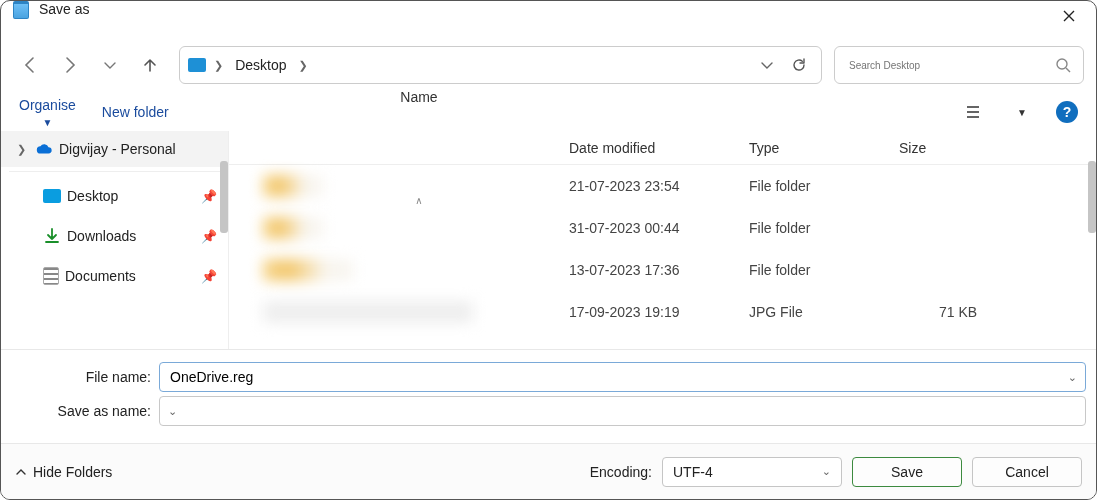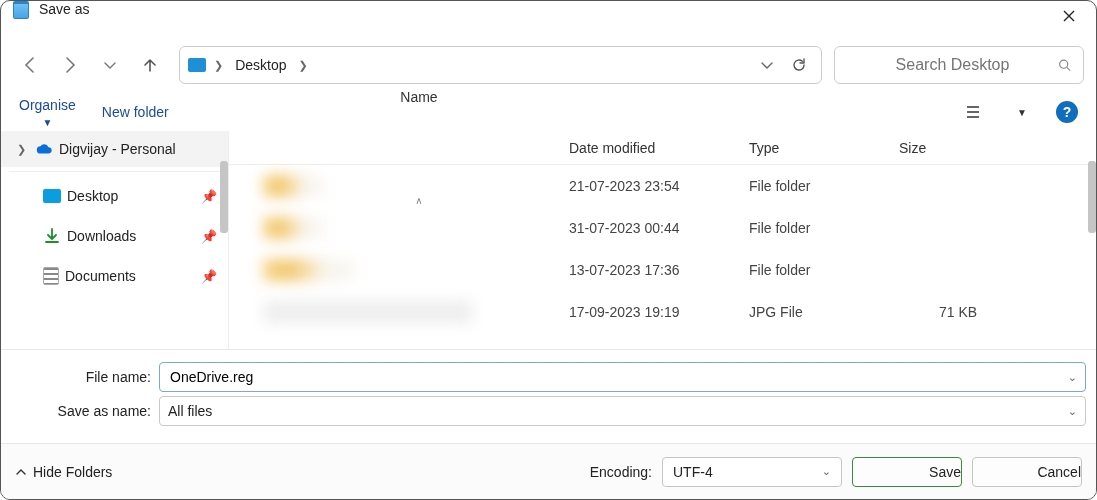--- a/index.html
+++ b/index.html
@@ -90,21 +90,21 @@
   .searchbar {
     width: 250px; height: 38px;
     border: 1px solid #ccc;
     border-radius: 6px;
     display: flex; align-items: center;
     padding: 0 12px;
     color: #888;
   }
   .searchbar input {
     border: none; outline: none; flex: 1;
-    font-size: 16px; color: #444; background: transparent; text-align: center;
+    font-size: 10px; color: #444; background: transparent;
   }
 
   
   .toolbar {
     height: 38px;
     display: flex;
     align-items: center;
     padding: 0 18px;
     gap: 26px;
   }
@@ -246,21 +246,21 @@
     height: 30px; width: 180px;
     border:1px solid #c5c5c5; border-radius:4px;
     display:flex; align-items:center; padding:0 10px;
     background:#fff; cursor:pointer;
   }
   .encsel .dd { margin-left:auto; color:#666; font-size:11px; }
   .btn {
     height: 30px; width: 110px;
     border:1px solid #c5c5c5; border-radius:4px;
     background:#fdfdfd;
-    display:flex; align-items:center; justify-content:flex-end;
+    display:flex; align-items:center; justify-content:center;
     cursor:pointer;
   }
   .btn.primary { border-color:#3c8a3f; }
 </style>
 </head>
 <body>
 
 <div class="titlebar">
   <div class="app-icon"></div>
   <div class="title">Save as</div>
@@ -430,21 +430,20 @@
   <div class="frow">
     <div class="lbl">File name:</div>
     <div class="combo blue">
       <input value="OneDrive.reg" style="">
       <span class="dd">⌄</span>
     </div>
   </div>
   <div class="frow">
     <div class="lbl">Save as name:</div>
     <div class="combo">
-      <span style="flex:1">All files</span>
       <span class="dd">⌄</span>
     </div>
   </div>
 </div>
 
 <div class="footer">
   <div class="fold">
     <svg width="12" height="12" viewBox="0 0 12 12">
         <path d="M2 8 L6 4 L10 8" stroke="#333" stroke-width="1.4" fill="none" stroke-linecap="round"></path>
       </svg>

